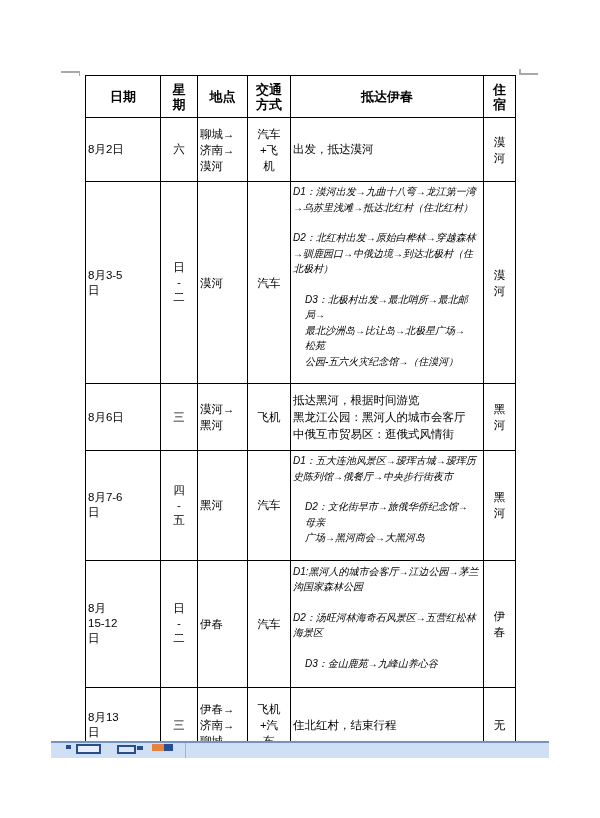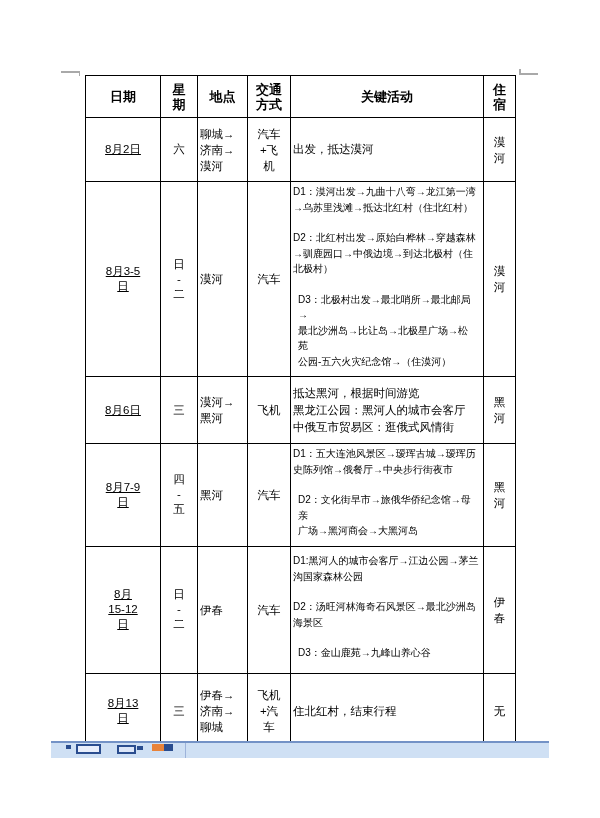--- a/index.html
+++ b/index.html
@@ -15,31 +15,31 @@
   
   .table-clip{position:absolute;left:85px;top:75px;width:433px;height:667px;overflow:hidden;}
   table.itin{border-collapse:collapse;table-layout:fixed;width:430px;}
   table.itin th,table.itin td{
     border:1.5px solid #000;vertical-align:middle;overflow:hidden;
     white-space:pre-line;padding:2px;
   }
   thead tr{height:42px;}
   th.hdr{font-weight:bold;font-size:13px;text-align:center;line-height:15px;}
   td{font-size:11.5px;}
-  td.c-date{text-align:center;padding-left:3px;line-height:15px;text-decoration:underline;}
+  td.c-date{text-align:left;padding-left:3px;line-height:15px;}
   td.c-week{text-align:center;line-height:15px;}
   td.c-place{line-height:16px;}
   td.c-trans{text-align:center;line-height:16px;}
   td.c-stay{text-align:center;line-height:16px;}
   td.c-act{text-align:left;padding:4px 5px;line-height:17px;}
   td.c-act .act-wrap{overflow:hidden;}
   td.c-act p{margin:0;white-space:pre-line;}
-  td.c-act.multi{font-size:10px;line-height:15.5px;}
+  td.c-act.multi{font-size:10px;line-height:15.5px;font-style:italic;}
   td.c-act.multi p{margin:0 0 15px 0;}
-  td.c-act.multi p:last-child{margin:5px;}
+  td.c-act.multi p:last-child{margin:12px;}
 
   
   .bottom-bar{
     position:absolute;left:51px;top:741px;width:498px;height:15px;
     border-top:2px solid #7392c6;background:#cfe0f4;
   }
   .bar-frag{position:absolute;}
   .sep{position:absolute;top:0;width:1px;height:15px;background:#9db3da;}
 </style>
 </head>
@@ -67,21 +67,21 @@
           <col style="width:32px">
       </colgroup>
       <thead>
         <tr>
           <th class="hdr">日期</th>
           <th class="hdr">星
 期</th>
           <th class="hdr">地点</th>
           <th class="hdr">交通
 方式</th>
-          <th class="hdr">关键活动</th>
+          <th class="hdr">抵达伊春</th>
           <th class="hdr">住
 宿</th>
         </tr>
       </thead>
       <tbody id="itin-body">
           <tr style="height: 64px;">
             <td class="c-date">8月2日</td>
             <td class="c-week">六</td>
             <td class="c-place">聊城→
 济南→
@@ -116,21 +116,21 @@
             <td class="c-place">漠河→
 黑河</td>
             <td class="c-trans">飞机</td>
             <td class="c-act"><div class="act-wrap"><p>抵达黑河，根据时间游览
 黑龙江公园：黑河人的城市会客厅
 中俄互市贸易区：逛俄式风情街</p></div></td>
             <td class="c-stay">黑
 河</td>
           </tr>
           <tr style="height: 88px;">
-            <td class="c-date">8月7-9
+            <td class="c-date">8月7-6
 日</td>
             <td class="c-week">四
 -
 五</td>
             <td class="c-place">黑河</td>
             <td class="c-trans">汽车</td>
             <td class="c-act multi"><div class="act-wrap"><p>D1：五大连池风景区→瑷珲古城→瑷珲历
 史陈列馆→俄餐厅→中央步行街夜市</p><p>D2：文化街早市→旅俄华侨纪念馆→母亲
 广场→黑河商会→大黑河岛</p></div></td>
             <td class="c-stay">黑
@@ -139,21 +139,21 @@
           <tr style="height: 127px;">
             <td class="c-date">8月
 15-12
 日</td>
             <td class="c-week">日
 -
 二</td>
             <td class="c-place">伊春</td>
             <td class="c-trans">汽车</td>
             <td class="c-act multi"><div class="act-wrap"><p>D1:黑河人的城市会客厅→江边公园→茅兰
-沟国家森林公园</p><p>D2：汤旺河林海奇石风景区→最北沙洲岛
+沟国家森林公园</p><p>D2：汤旺河林海奇石风景区→五营红松林
 海景区</p><p>D3：金山鹿苑→九峰山养心谷</p></div></td>
             <td class="c-stay">伊
 春</td>
           </tr>
           <tr style="height: 76px;">
             <td class="c-date">8月13
 日</td>
             <td class="c-week">三</td>
             <td class="c-place">伊春→
 济南→

